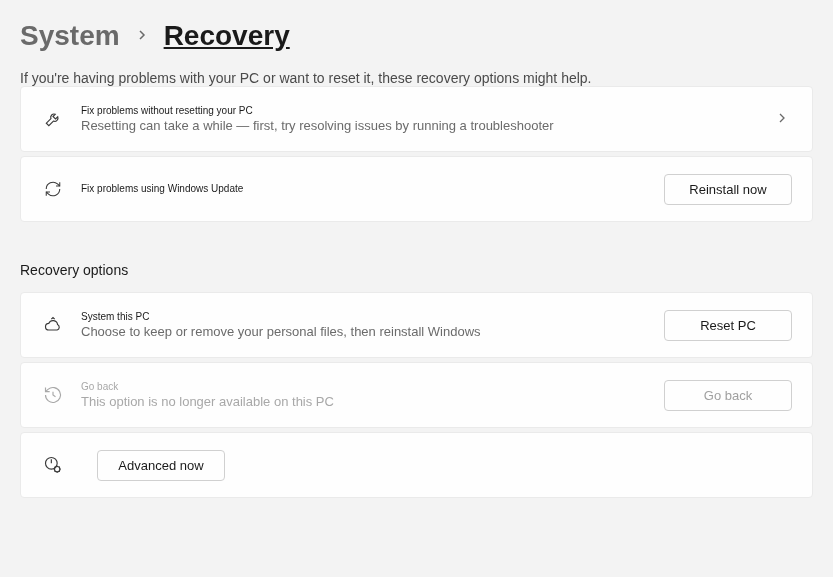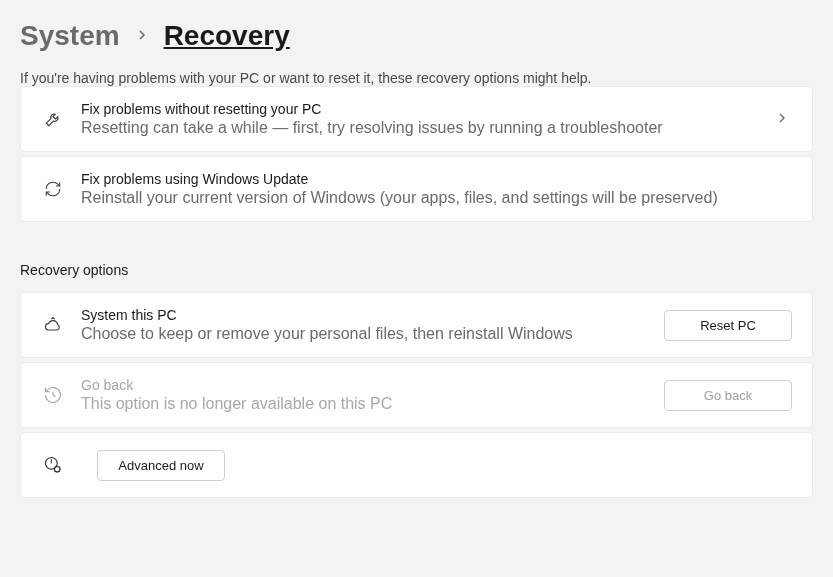--- a/index.html
+++ b/index.html
@@ -58,26 +58,26 @@
       align-items: center;
       justify-content: center;
       margin-right: 16px;
       color: #3a3a3a;
       flex-shrink: 0;
     }
     .card-body {
       flex: 1;
     }
     .card-title {
-      font-size: 14px;
+      font-size: 10px;
       color: #1a1a1a;
       margin-bottom: 2px;
     }
     .card-desc {
-      font-size: 16px;
+      font-size: 13px;
       color: #6b6b6b;
     }
     .card-action {
       margin-left: 16px;
     }
     .chevron {
       color: #6a6a6a;
       padding-right: 4px;
     }
     .btn {
@@ -144,21 +144,23 @@
   <div class="card-icon">
     <svg width="18" height="18" viewBox="0 0 24 24" fill="none" stroke="currentColor" stroke-width="1.4">
       <path d="M3 12a9 9 0 0 1 15-6.7L21 8"></path>
       <path d="M21 3v5h-5"></path>
       <path d="M21 12a9 9 0 0 1-15 6.7L3 16"></path>
       <path d="M3 21v-5h5"></path>
     </svg>
   </div>
   <div class="card-body">
     <div class="card-title">Fix problems using Windows Update</div>
-    <div class="card-desc">Reinstall your current version of Windows (your apps, files, and settings will be preserved)</div>
+  </div>
+  <div class="card-action">
+    <button class="btn">Reinstall now</button>
   </div>
 </div>
 
 <div class="section-title">Recovery options</div>
 
 <div class="card">
   <div class="card-icon">
     <svg width="20" height="20" viewBox="0 0 24 24" fill="none" stroke="currentColor" stroke-width="1.4">
       <path d="M7 18a4 4 0 0 1 0-8 5.5 5.5 0 0 1 10.5 1.5A3.5 3.5 0 0 1 17 18H7z"></path>
       <path d="M10 5l2-2 2 2"></path>

